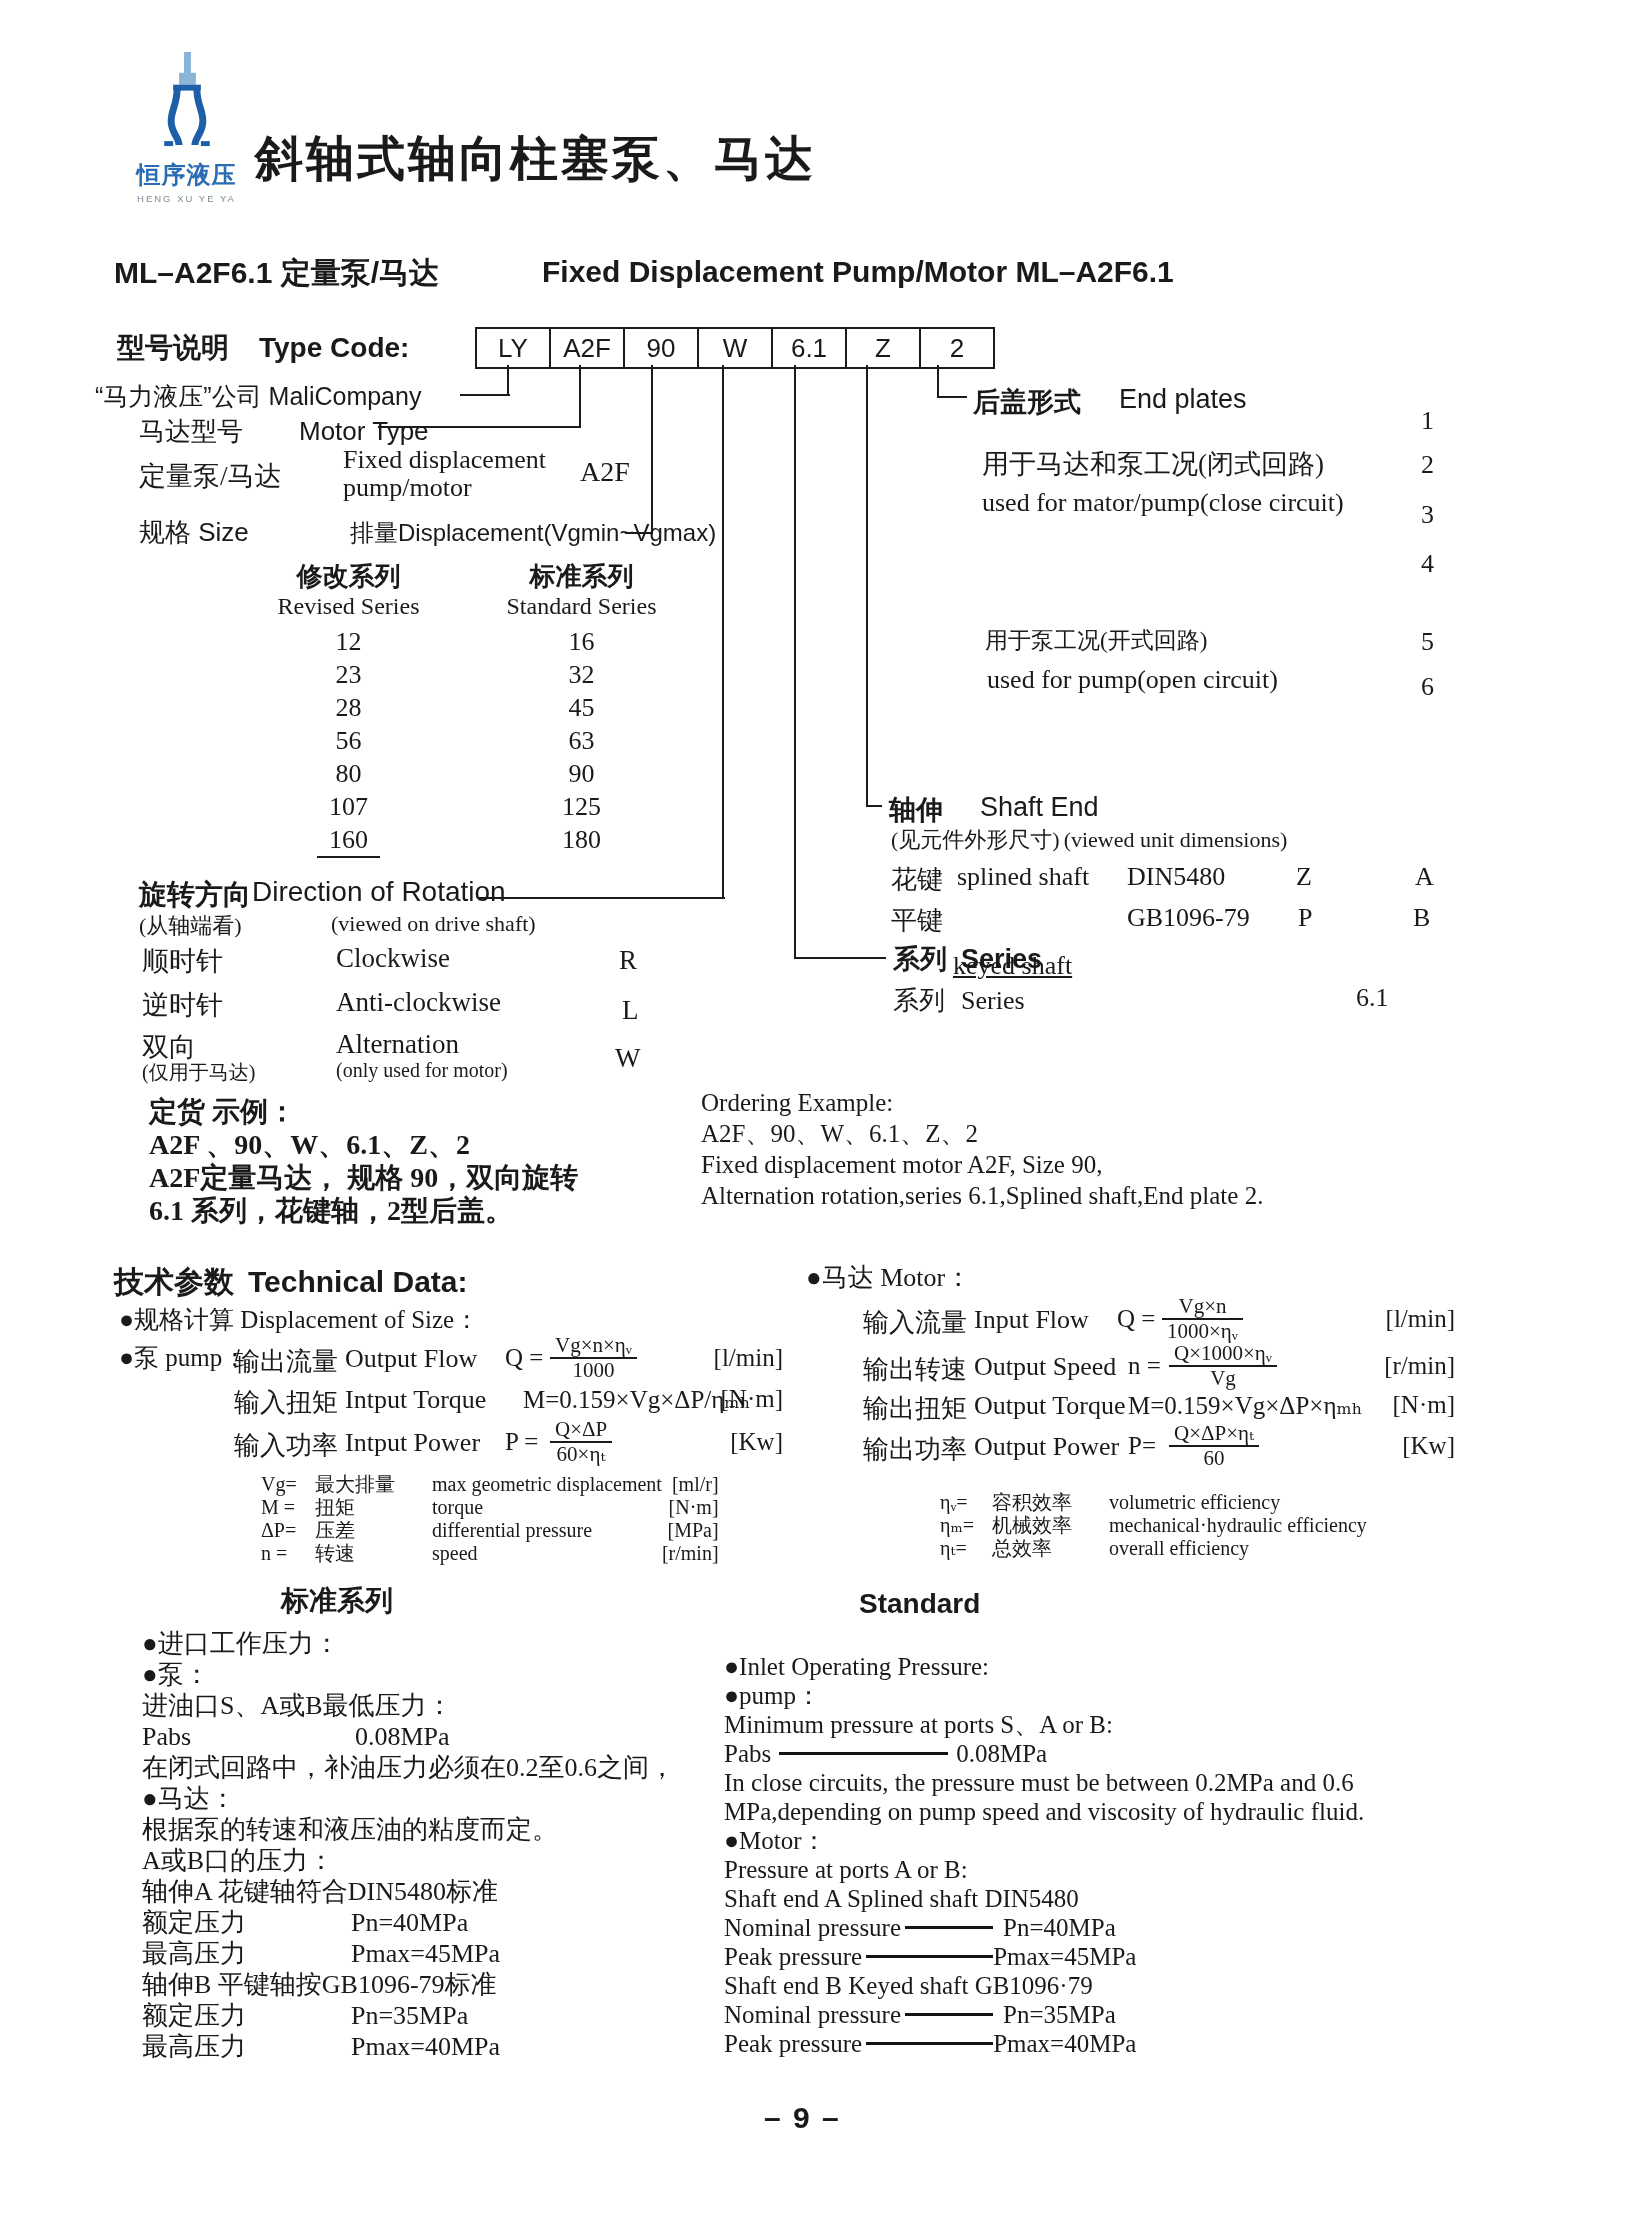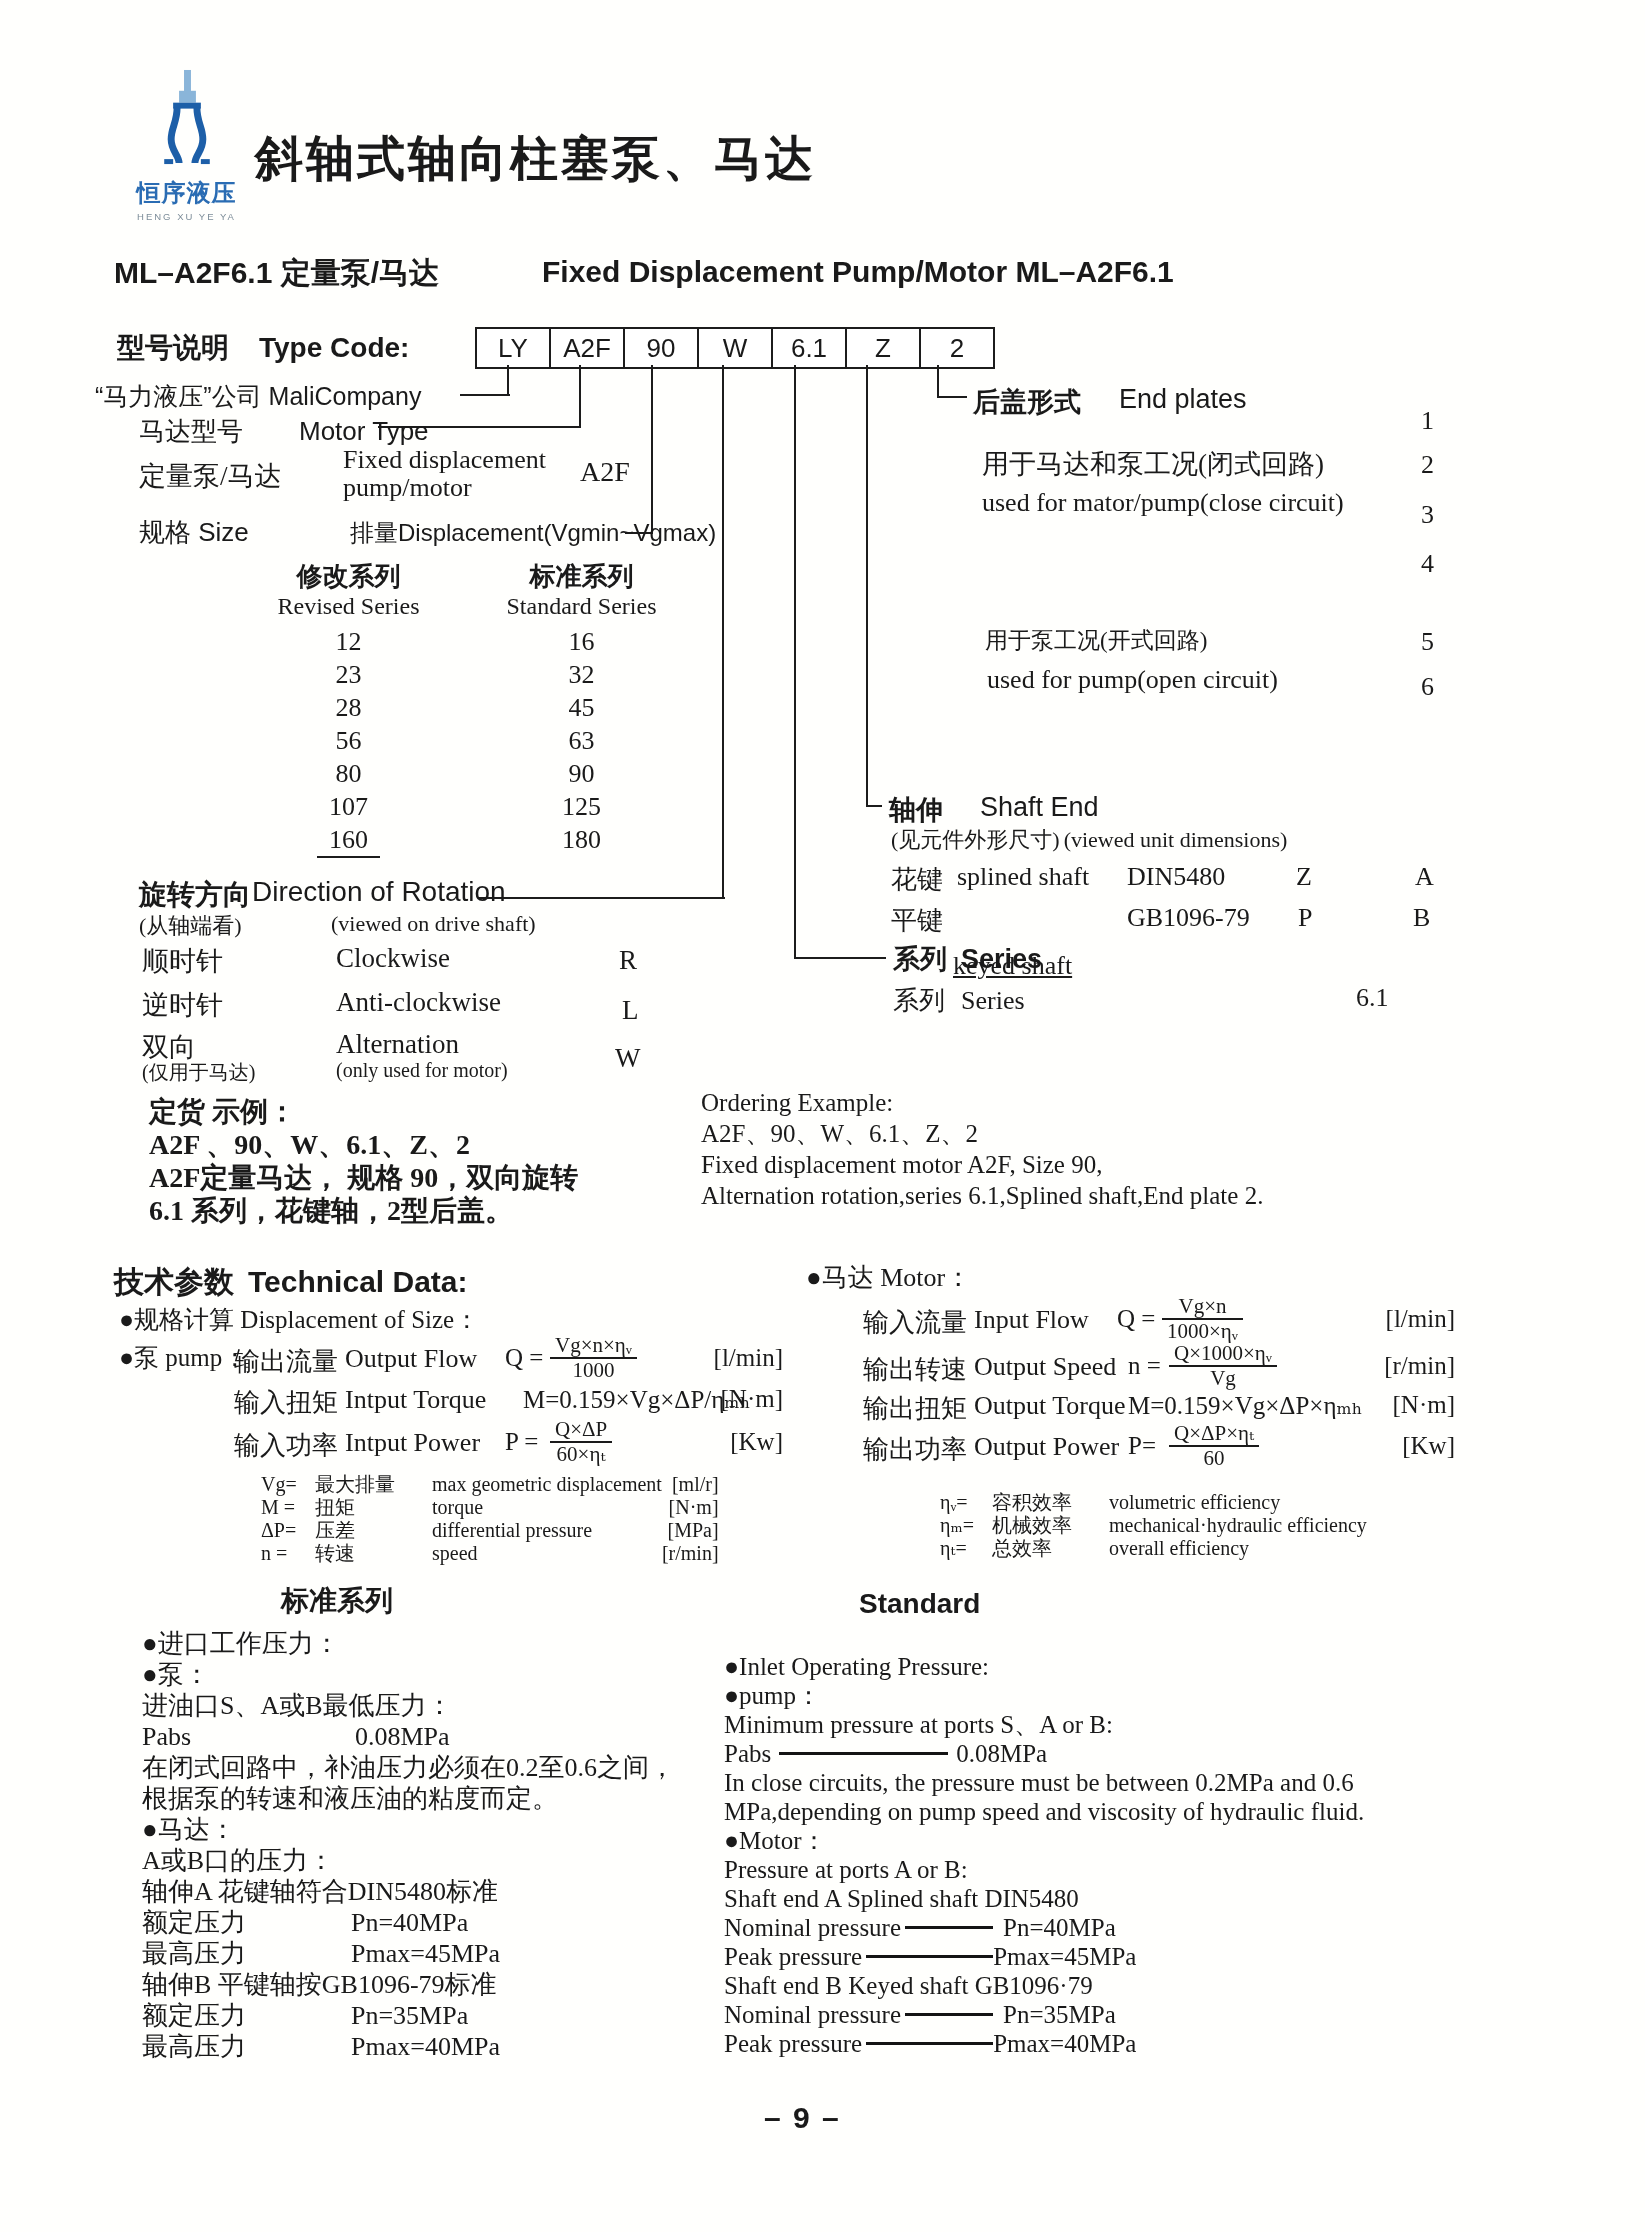--- a/index.html
+++ b/index.html
@@ -22,21 +22,21 @@
   .flexline{display:flex;align-items:center;}
   .rule{height:3px;background:#141414;align-self:center;}
   .logo-cn{font-family:"Liberation Sans","DejaVu Sans",sans-serif;font-weight:700;font-size:24px;color:#2a6cb3;letter-spacing:1px;margin-top:2px;}
   .logo-en{font-family:"Liberation Sans","DejaVu Sans",sans-serif;font-size:9.5px;color:#7d8d99;letter-spacing:2px;margin-top:2px;}
 </style>
 </head>
 <body>
 
 <div class="page">
 
-  <div class="abs" style="left:125px;top:68px;width:123px;text-align:center;">
+  <div class="abs" style="left:125px;top:50px;width:123px;text-align:center;">
     <svg width="56" height="103" viewBox="0 0 56 104">
       <rect x="25" y="2" width="7" height="24" fill="#8ab5d9"></rect>
       <rect x="20" y="23" width="17" height="12" fill="#8ab5d9"></rect>
       <rect x="14" y="35" width="28" height="6" fill="#1d5fa8"></rect>
       <g fill="none" stroke="#1d5fa8" stroke-width="7">
         <path d="M18,40 C18,55 12,60 12,72 C12,84 20,88 20,96"></path>
         <path d="M38,40 C38,55 44,60 44,72 C44,84 36,88 36,96"></path>
       </g>
       <rect x="5" y="92" width="9" height="5" fill="#1d5fa8"></rect>
       <rect x="42" y="92" width="9" height="5" fill="#1d5fa8"></rect>
@@ -285,22 +285,22 @@
 
   <div class="abs sans b" style="left:281px;top:1582px;font-size:28px;">标准系列</div>
   <div class="abs sans b" style="left:859px;top:1588px;font-size:28px;">Standard</div>
 
   <div class="abs serif" style="left:142px;top:1628px;width:557px;font-size:26px;line-height:31px;">
     <div>●进口工作压力：</div>
     <div>●泵：</div>
     <div>进油口S、A或B最低压力：</div>
     <div style="position:relative;"><span>Pabs</span><span style="position:absolute;left:213px;">0.08MPa</span></div>
     <div>在闭式回路中，补油压力必须在0.2至0.6之间，</div>
+    <div>●马达：</div>
     <div>根据泵的转速和液压油的粘度而定。</div>
-    <div>●马达：</div>
     <div>A或B口的压力：</div>
     <div>轴伸A  花键轴符合DIN5480标准</div>
     <div style="position:relative;"><span>额定压力</span><span style="position:absolute;left:209px;">Pn=40MPa</span></div>
     <div style="position:relative;"><span>最高压力</span><span style="position:absolute;left:209px;">Pmax=45MPa</span></div>
     <div>轴伸B  平键轴按GB1096-79标准</div>
     <div style="position:relative;"><span>额定压力</span><span style="position:absolute;left:209px;">Pn=35MPa</span></div>
     <div style="position:relative;"><span>最高压力</span><span style="position:absolute;left:209px;">Pmax=40MPa</span></div>
   </div>
 
   <div class="abs serif" style="left:724px;top:1652px;width:517px;font-size:25px;line-height:29px;">

